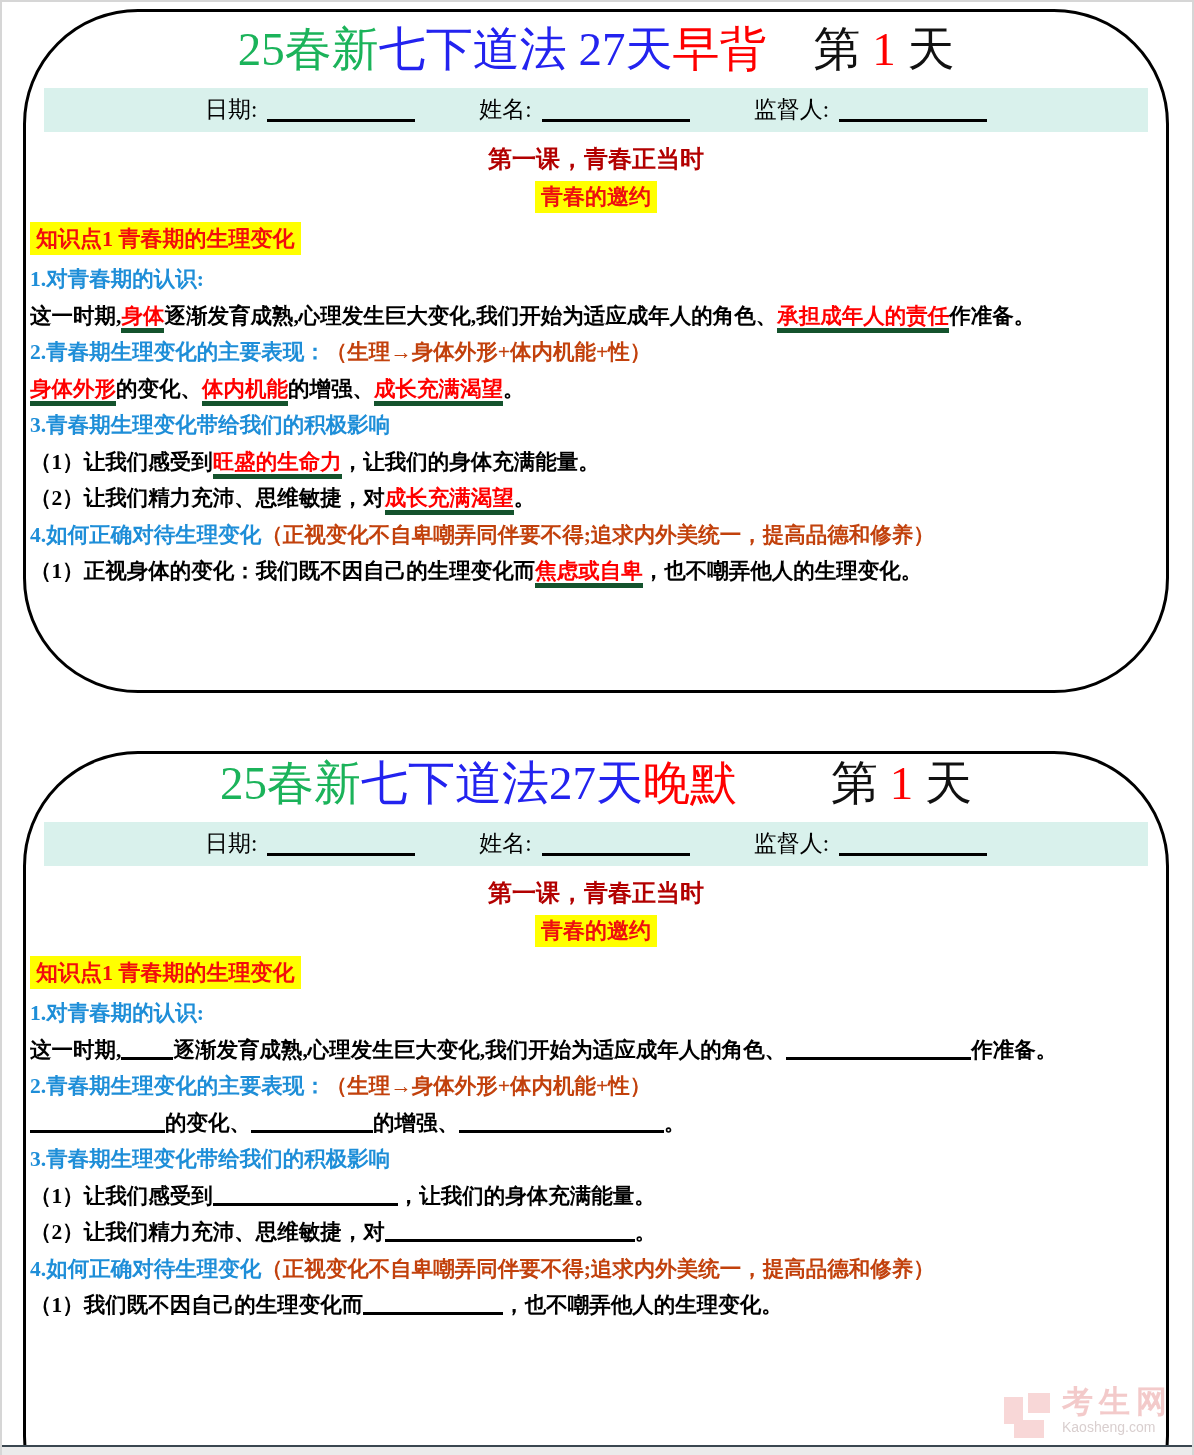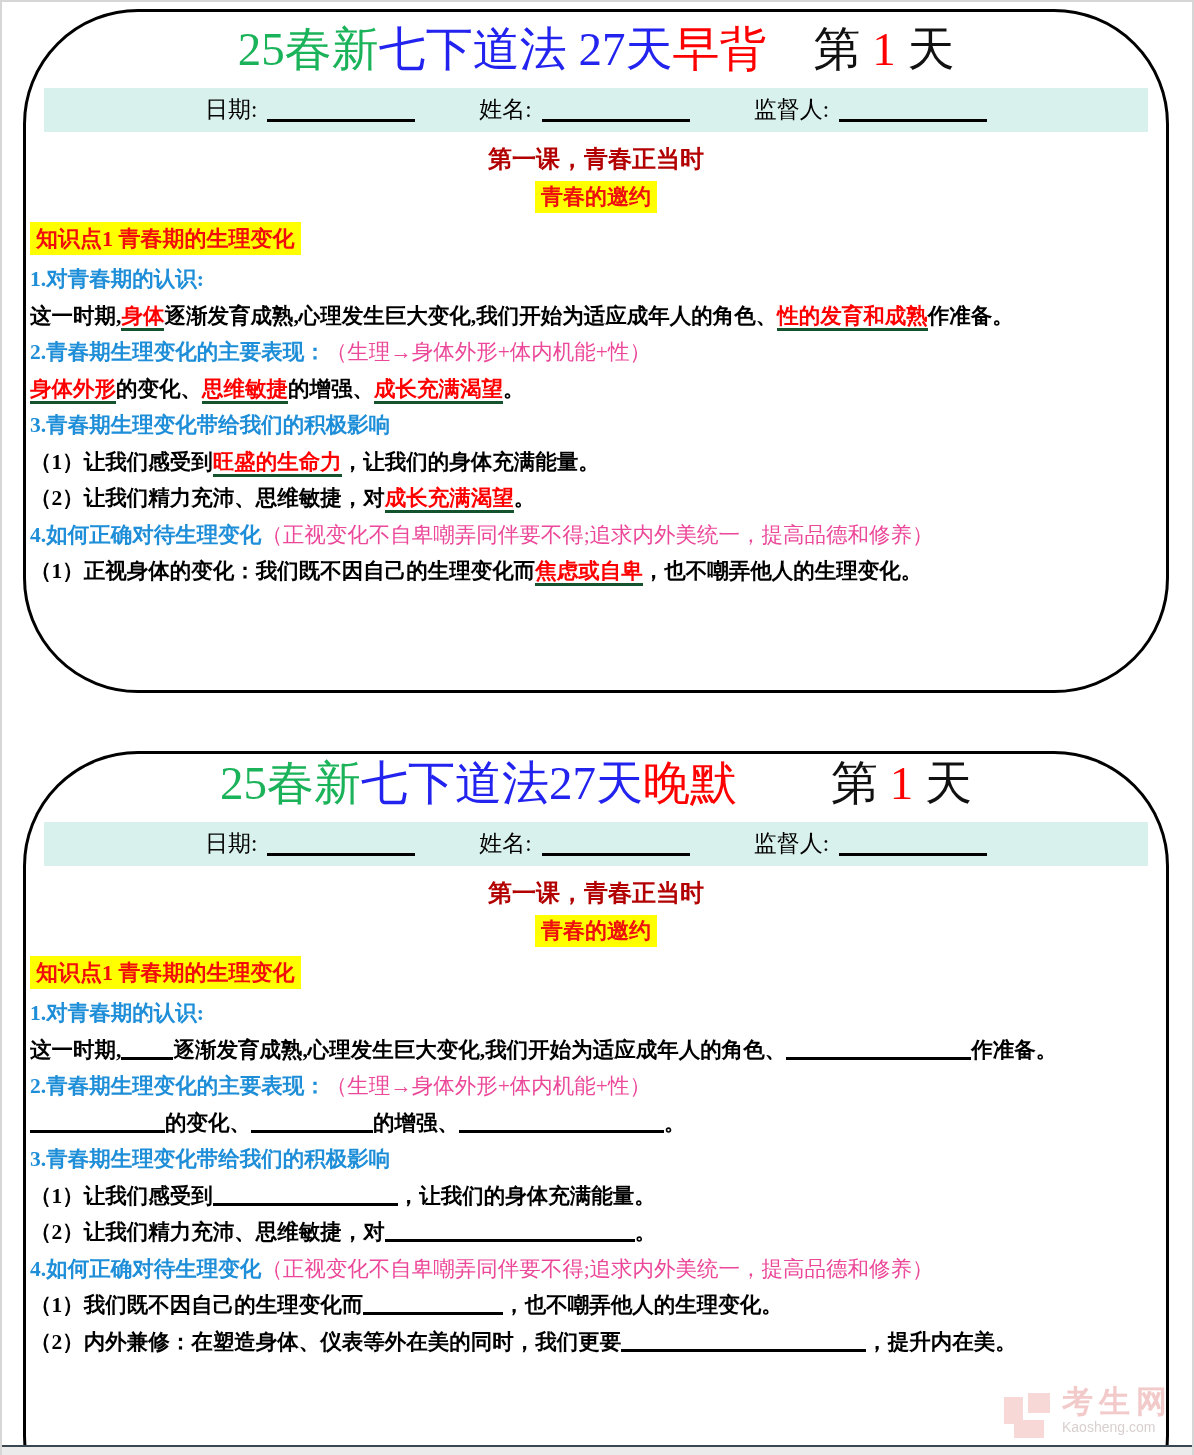--- a/index.html
+++ b/index.html
@@ -47,22 +47,22 @@
   }
   .kp-wrap{margin-top:9px;text-align:left;}
   .kp{
     display:inline-block;background:#ffff00;color:#f20d0d;
     font-weight:700;font-size:22px;padding:3px 6px;line-height:1.25;
   }
   .content{margin-top:6px;font-size:21.5px;color:#000;}
   .line{line-height:36.5px;white-space:nowrap;}
   .run.k{color:#000;font-weight:700;}
   .run.b{color:#1e8ed8;font-weight:700;}
-  .run.h{color:#ec4899;font-weight:400;margin-top:40px;}
-  .run.ru{color:#ff0000;font-weight:700;border-bottom:3px solid #14532d;}
+  .run.h{color:#c2410c;font-weight:700;margin-top:40px;}
+  .run.ru{color:#ff0000;font-weight:700;border-bottom:5px solid #14532d;}
   .blank{display:inline-block;border-bottom:3px solid #000;height:22px;vertical-align:-3px;}
 
   .watermark{position:absolute;left:1002px;top:1381px;width:180px;height:66px;}
   .wm-logo{position:absolute;left:0;top:4px;width:50px;height:52px;}
   .wm-logo i{position:absolute;display:block;background:#f8d7d7;}
   .wm-logo .a{left:0;top:10px;width:19px;height:27px;}
   .wm-logo .b{left:24px;top:6px;width:22px;height:20px;}
   .wm-logo .c{left:10px;top:33px;width:30px;height:18px;}
   .wm-text{position:absolute;left:58px;top:2px;}
   .wm-title{
@@ -116,23 +116,23 @@
     <div class="lesson">第一课，青春正当时</div>
     <div class="invite-wrap">
       <span class="invite">青春的邀约</span>
     </div>
     <div class="kp-wrap">
       <span class="kp">知识点1 青春期的生理变化</span>
     </div>
 
     <div class="content">
         <div class="line"><span class="run b">1.对青春期的认识:</span></div>
-        <div class="line"><span class="run k">这一时期,</span><span class="run ru">身体</span><span class="run k">逐渐发育成熟,心理发生巨大变化,我们开始为适应成年人的角色、</span><span class="run ru">性的发育和成熟</span><span class="run k">作准备。</span></div>
+        <div class="line"><span class="run k">这一时期,</span><span class="run ru">身体</span><span class="run k">逐渐发育成熟,心理发生巨大变化,我们开始为适应成年人的角色、</span><span class="run ru">承担成年人的责任</span><span class="run k">作准备。</span></div>
         <div class="line"><span class="run b">2.青春期生理变化的主要表现：</span><span class="run h">（生理→身体外形+体内机能+性）</span></div>
-        <div class="line"><span class="run ru">身体外形</span><span class="run k">的变化、</span><span class="run ru">思维敏捷</span><span class="run k">的增强、</span><span class="run ru">成长充满渴望</span><span class="run k">。</span></div>
+        <div class="line"><span class="run ru">身体外形</span><span class="run k">的变化、</span><span class="run ru">体内机能</span><span class="run k">的增强、</span><span class="run ru">成长充满渴望</span><span class="run k">。</span></div>
         <div class="line"><span class="run b">3.青春期生理变化带给我们的积极影响</span></div>
         <div class="line"><span class="run k">（1）让我们感受到</span><span class="run ru">旺盛的生命力</span><span class="run k">，让我们的身体充满能量。</span></div>
         <div class="line"><span class="run k">（2）让我们精力充沛、思维敏捷，对</span><span class="run ru">成长充满渴望</span><span class="run k">。</span></div>
         <div class="line"><span class="run b">4.如何正确对待生理变化</span><span class="run h">（正视变化不自卑嘲弄同伴要不得;追求内外美统一，提高品德和修养）</span></div>
         <div class="line"><span class="run k">（1）正视身体的变化：我们既不因自己的生理变化而</span><span class="run ru">焦虑或自卑</span><span class="run k">，也不嘲弄他人的生理变化。</span></div>
       </div>
   </div>
 
   <div class="box box2">
     <div class="box-title"><span class="run tg">25春新</span><span class="run tb">七下道法27天</span><span class="run tr">晚默</span><span class="run tk">　　第 </span><span class="run tr">1</span><span class="run tk"> 天</span></div>
@@ -163,18 +163,17 @@
     <div class="content">
         <div class="line"><span class="run b">1.对青春期的认识:</span></div>
         <div class="line"><span class="run k">这一时期,</span><span class="blank" style="width: 52px;"></span><span class="run k">逐渐发育成熟,心理发生巨大变化,我们开始为适应成年人的角色、</span><span class="blank" style="width: 185px;"></span><span class="run k">作准备。</span></div>
         <div class="line"><span class="run b">2.青春期生理变化的主要表现：</span><span class="run h">（生理→身体外形+体内机能+性）</span></div>
         <div class="line"><span class="blank" style="width: 135px;"></span><span class="run k">的变化、</span><span class="blank" style="width: 122px;"></span><span class="run k">的增强、</span><span class="blank" style="width: 205px;"></span><span class="run k">。</span></div>
         <div class="line"><span class="run b">3.青春期生理变化带给我们的积极影响</span></div>
         <div class="line"><span class="run k">（1）让我们感受到</span><span class="blank" style="width: 185px;"></span><span class="run k">，让我们的身体充满能量。</span></div>
         <div class="line"><span class="run k">（2）让我们精力充沛、思维敏捷，对</span><span class="blank" style="width: 250px;"></span><span class="run k">。</span></div>
         <div class="line"><span class="run b">4.如何正确对待生理变化</span><span class="run h">（正视变化不自卑嘲弄同伴要不得;追求内外美统一，提高品德和修养）</span></div>
         <div class="line"><span class="run k">（1）我们既不因自己的生理变化而</span><span class="blank" style="width: 140px;"></span><span class="run k">，也不嘲弄他人的生理变化。</span></div>
-        <div class="line"><span class="run k">（2）内外兼修：在塑造身体、仪表等外在美的同时，我们更要</span><span class="blank" style="width: 245px;"></span><span class="run k">，提升内在美。</span></div>
       </div>
   </div>
 
   <div class="footer"></div>
 </div>
 
 </body></html>

